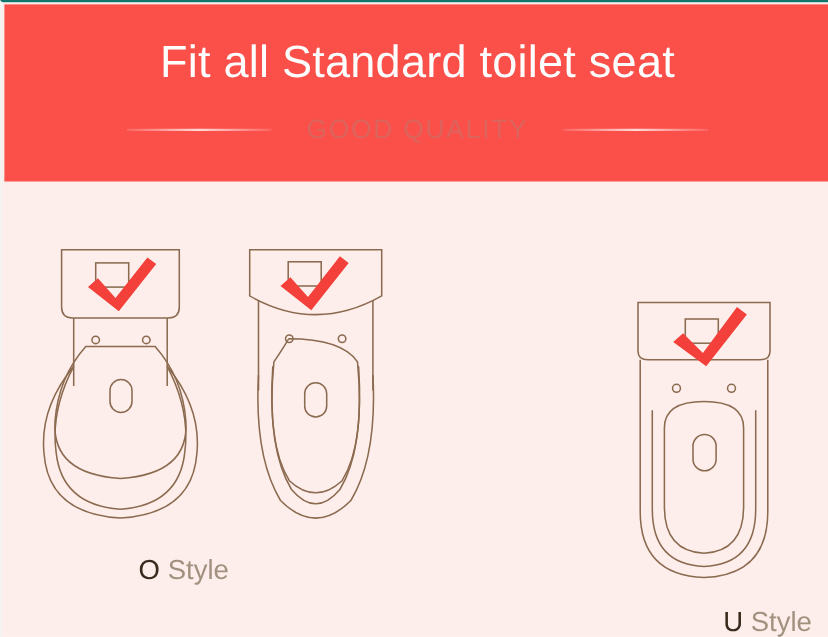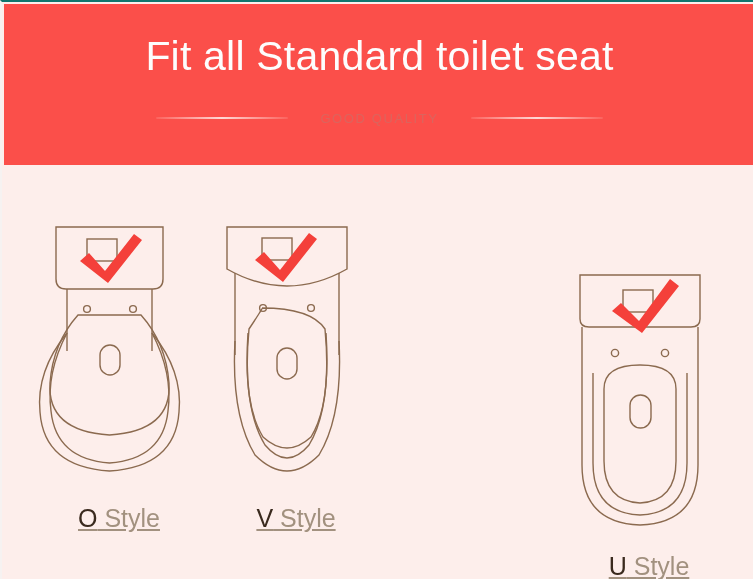--- a/index.html
+++ b/index.html
@@ -58,21 +58,21 @@
     justify-content: center;
   }
   .deco-line {
     width: 132px;
     height: 2px;
     background: linear-gradient(to right, rgba(255,210,205,0.15), rgba(255,225,222,0.95), rgba(255,210,205,0.15));
     border-radius: 1px;
   }
   #banner-subtitle {
     color: #d9665f;
-    font-size: 13px;
+    font-size: 24px;
     letter-spacing: 1.6px;
     margin: 0 32px;
     white-space: nowrap;
     opacity: 0.92;
   }
 
   
   #products {
     position: absolute;
     left: 2px;
@@ -92,26 +92,25 @@
     left: 0;
     top: 0;
     width: 178px;
     height: 330px;
   }
   .product-label {
     position: absolute;
     left: 0;
     top: 337px;
     width: 178px;
-    text-align: center;
+    text-align: right;
     font-size: 25px;
     color: #a2917f;
     white-space: nowrap;
     line-height: 32px;
-    text-decoration: underline;
   }
   .label-initial {
     color: #3a2a1e;
   }
   .label-rest {
     color: #a2917f;
   }
 </style>
 </head>
 <body>
@@ -177,23 +176,20 @@
 
           <circle cx="56" cy="143" r="3.4"></circle>
           <circle cx="104" cy="143" r="3.4"></circle>
 
           <rect x="70" y="183" width="20" height="31" rx="10" ry="10"></rect>
 
           <rect x="55" y="73" width="30" height="22"></rect>
         </g>
         <path d="M57 87 L73 105 L102 68 L110 74 L76 117 L48 95 Z" fill="#f4403a"></path>
       </svg>
-      <div class="product-label">
-        <span class="label-initial">V</span><span class="label-rest"> Style</span>
-      </div>
     </div>
 
 
     <div class="product" style="left:556px;margin-top:48px;">
       <svg class="product-figure" viewBox="0 0 178 330">
         <g fill="none" stroke="#8b6a4f" stroke-width="1.4">
 
           <path d="M20 62 L140 62 L140 106 Q140 114 131 114 L29 114 Q20 114 20 106 Z"></path>
 
           <path d="M22 114 L22 252 Q22 310 80 312 Q138 310 138 252 L138 114"></path>

